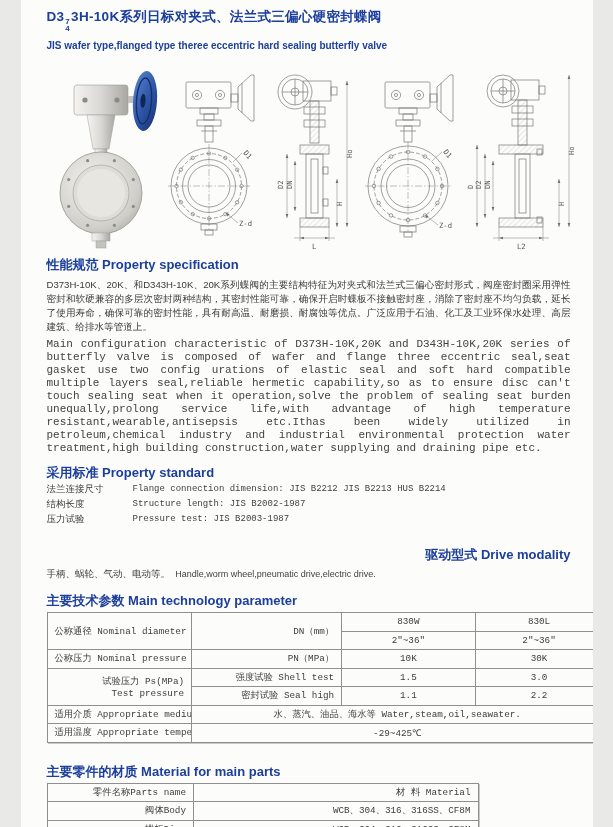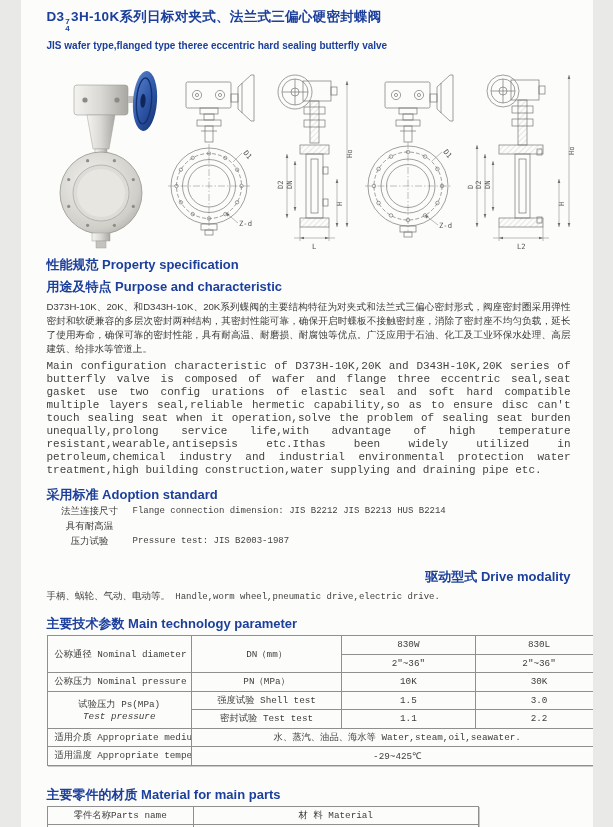--- a/index.html
+++ b/index.html
@@ -24,32 +24,32 @@
   .fig{flex:0 0 auto;}
   .ln{stroke:var(--line);fill:none;stroke-width:.7;}
   .cl{stroke:var(--line);fill:none;stroke-width:.45;stroke-dasharray:7 2 1.5 2;}
   .dl{stroke:#7a7a7a;fill:none;stroke-width:.5;}
   .ah{fill:#6c6c6c;stroke:none;}
   .dim{font-size:7.2px;fill:#555;font-family:"DejaVu Sans Mono",monospace;}
   
   p.zh{font-size:9.6px;line-height:14px;margin:5px 0 0;text-align:justify;}
   p.en{font-family:"Liberation Mono",monospace;font-size:11px;line-height:13px;margin:4px 0 0;text-align:justify;color:#424242;}
   .std-row{display:flex;font-size:9.5px;line-height:14px;margin-top:1px;}
-  .std-row .lblzh{width:86px;flex:0 0 auto;text-align:center;}
+  .std-row .lblzh{width:86px;flex:0 0 auto;}
   .std-row .val{font-family:"Liberation Mono",monospace;font-size:9px;color:#424242;}
   .drive-line{font-size:9.5px;line-height:14px;margin:4px 0 0;}
-  .drive-line .en{font-family:Liberation Mono, monospace;font-size:9px;color:#424242;}
+  .drive-line .en{font-family:Liberation Sans, sans-serif;font-size:9px;color:#424242;}
   
   table{border-collapse:collapse;table-layout:fixed;margin-top:3px;box-shadow:1px 1px 0 #c9c9c6;}
   table.param{width:557px;}
   table.mat{width:432px;}
   table{border:1.6px solid #7e7e7e;}
   td{border:1px solid var(--tbl);font-size:9.3px;height:15.5px;padding:1px 7px;color:#3d3d3d;
      font-family:"Liberation Mono",monospace;white-space:nowrap;overflow:hidden;}
-  td.lbl{text-align:center;}
+  td.lbl{text-align:right;}
   td.ctr{text-align:center;}
 </style>
 </head>
 <body>
 
 <div class="page">
 
   <h1 class="title-zh"><span>D3</span><span class="frac">
         <span>7</span>
         <span>4</span>
@@ -293,32 +293,32 @@
           <line class="dl" x1="78" y1="162" x2="78" y2="176"></line>
         <line class="dl" x1="28" y1="173" x2="84" y2="173"></line>
         <polygon class="ah" points="34,173 38,171.7 38,174.3"></polygon>
           <polygon class="ah" points="78,173 74,171.7 74,174.3"></polygon>
         <text class="dim" x="52" y="184">L2</text>
       </g>
     </svg>
   </div>
 
   <h3 class="sec" style="">性能规范 Property specification</h3>
-  <h3 class="sec" style="margin-top:6px;">用途及特点 Purpose and characteristic</h3>
   <p class="zh">D373H-10K、20K、和D343H-10K、20K系列蝶阀的主要结构特征为对夹式和法兰式三偏心密封形式，阀座密封圈采用弹性密封和软硬兼容的多层次密封两种结构，其密封性能可靠，确保开启时蝶板不接触密封座，消除了密封座不均匀负载，延长了使用寿命，确保可靠的密封性能，具有耐高温、耐磨损、耐腐蚀等优点。广泛应用于石油、化工及工业环保水处理、高层建筑、给排水等管道上。</p>
   <p class="en">Main configuration characteristic of D373H-10K,20K and D343H-10K,20K series of butterfly valve is composed of wafer and flange three eccentric seal,seat gasket use two config urations of elastic seal and soft hard compatible multiple layers seal,reliable hermetic capability,so as to ensure disc can't touch sealing seat when it operation,solve the problem of sealing seat burden unequally,prolong service life,with advantage of high temperature resistant,wearable,antisepsis etc.Ithas been widely utilized in petroleum,chemical industry and industrial environmental protection water treatment,high building construction,water supplying and draining pipe etc.</p>
 
-  <h3 class="sec" style="margin-top:10px;">采用标准 Adoption standard</h3>
+  <h3 class="sec" style="margin-top:10px;">采用标准 Property standard</h3>
   <div>
     <div class="std-row">
       <span class="lblzh">法兰连接尺寸</span>
       <span class="val">Flange connection dimension: JIS B2212 JIS B2213 HUS B2214</span>
     </div>
     <div class="std-row">
-      <span class="lblzh">具有耐高温</span>
+      <span class="lblzh">结构长度</span>
+      <span class="val">Structure length: JIS B2002-1987</span>
     </div>
     <div class="std-row">
       <span class="lblzh">压力试验</span>
       <span class="val">Pressure test: JIS B2003-1987</span>
     </div>
   </div>
 
   <h3 class="sec" style="margin-top:21px;text-align:right;">驱动型式 Drive modality</h3>
   <p class="drive-line"><span>手柄、蜗轮、气动、电动等。</span>&nbsp;&nbsp;<span class="en">Handle,worm wheel,pneumatic drive,electric drive.</span></p>
 
@@ -343,28 +343,28 @@
     </tr>
     <tr>
       <td class="lbl">公称压力 Nominal pressure</td>
       <td class="lbl">PN（MPa）</td>
       <td class="ctr">10K</td>
       <td class="ctr">30K</td>
     </tr>
     <tr>
       <td class="lbl" rowspan="2" style="white-space:normal;">
             <span style="display:block;">试验压力 Ps(MPa)</span>
-            <span style="display:block;font-style:italic;">Test pressure</span>
+            <span style="display:block;">Test pressure</span>
           </td>
       <td class="lbl">强度试验 Shell test</td>
       <td class="ctr">1.5</td>
       <td class="ctr">3.0</td>
     </tr>
     <tr>
-      <td class="lbl">密封试验 Test test</td>
+      <td class="lbl">密封试验 Seal high</td>
       <td class="ctr">1.1</td>
       <td class="ctr">2.2</td>
     </tr>
     <tr>
       <td class="lbl">适用介质 Appropriate medium</td>
       <td class="ctr" colspan="3">水、蒸汽、油品、海水等 Water,steam,oil,seawater.</td>
     </tr>
     <tr>
       <td class="lbl">适用温度 Appropriate temperatuer</td>
       <td class="ctr" colspan="3">-29~425℃</td>

